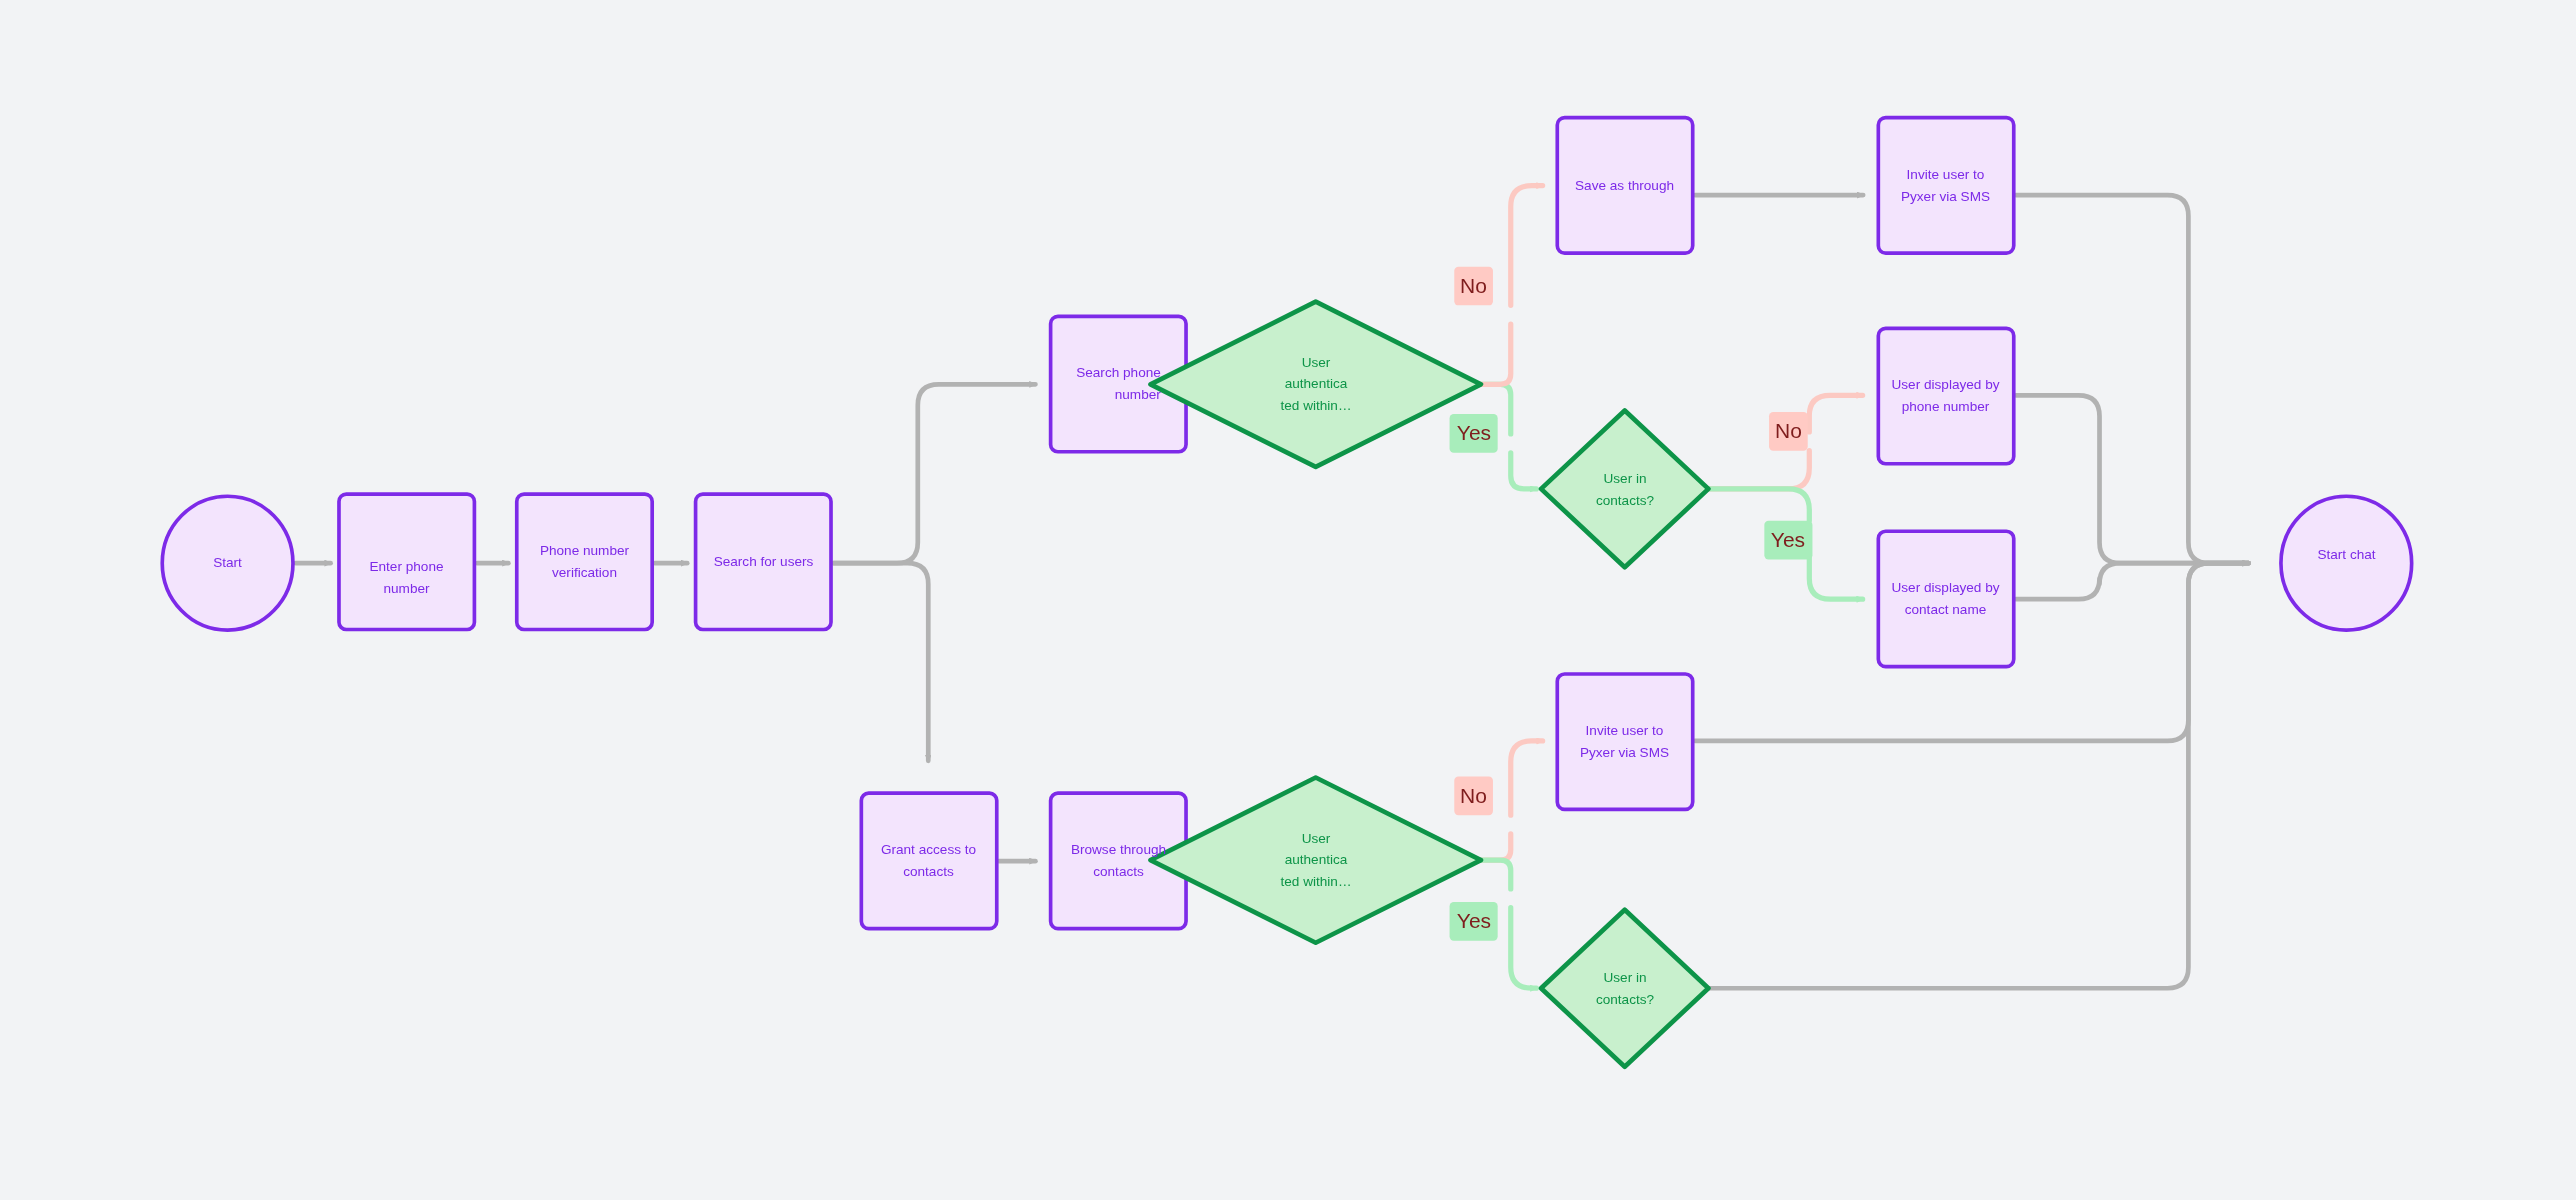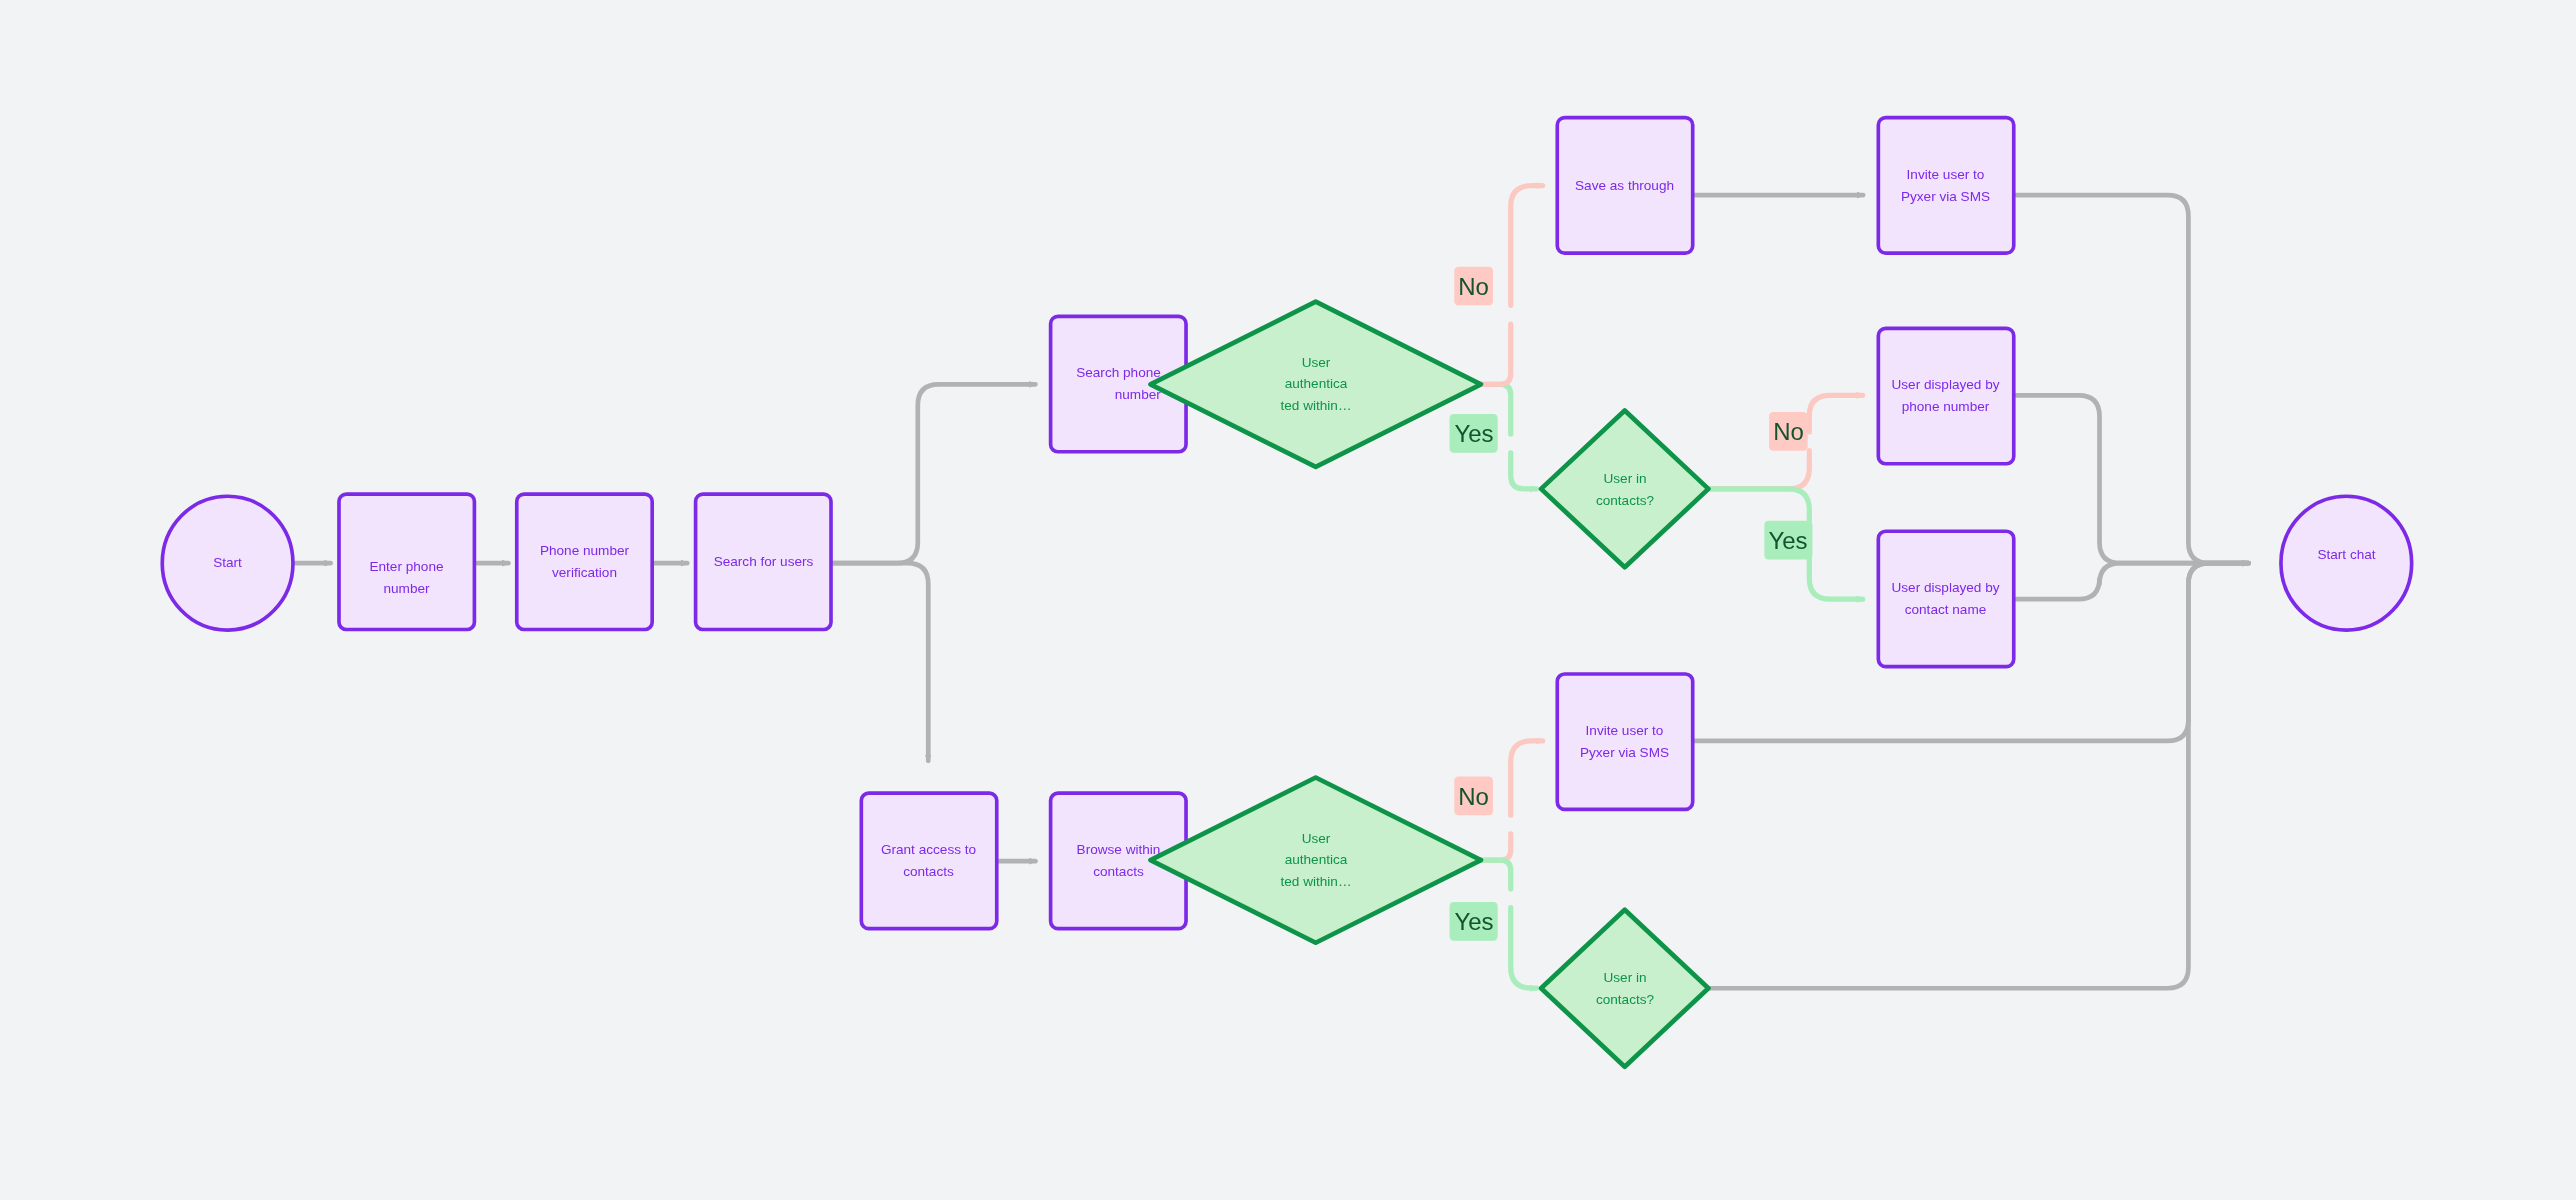--- a/index.html
+++ b/index.html
@@ -30,21 +30,21 @@
     position: absolute;
     display: flex;
     align-items: center;
     justify-content: center;
     text-align: center;
     pointer-events: none;
     line-height: 1.55;
   }
   .lbl-purple { color: #7d2ae8; font-size: 13.6px; }
   .lbl-green  { color: #0d9448; font-size: 13.6px; }
-  .lbl-badge  { color: #14532d; font-size: 24px; }
+  .lbl-badge  { color: #7f1d1d; font-size: 21px; }
 </style>
 </head>
 <body>
 
 <div id="canvas">
 
   <svg id="flow" viewBox="0 0 4926 2295">
     <defs>
       <marker id="ar-gray" markerWidth="16" markerHeight="16" refX="12" refY="6" orient="auto" markerUnits="userSpaceOnUse">
         <path d="M1,1 L12,6 L1,11" fill="none" stroke="#b2b2b2" stroke-width="2.4" stroke-linecap="round" stroke-linejoin="round"></path>
@@ -182,21 +182,21 @@
       </div>
     </div>
   <div class="node-label lbl-purple" style="left:861px; top:793px; width:135px; height:135px;">
       <div>
         <div>Grant access to</div>
         <div>contacts</div>
       </div>
     </div>
   <div class="node-label lbl-purple" style="left:1051px; top:793px; width:135px; height:135px;">
       <div>
-        <div>Browse within</div>
+        <div>Browse through</div>
         <div>contacts</div>
       </div>
     </div>
   <div class="node-label lbl-green" style="left:1253px; top:793px; width:126px; height:134px;">
       <div>
         <div>User</div>
         <div>authentica</div>
         <div>ted within…</div>
       </div>
     </div>

